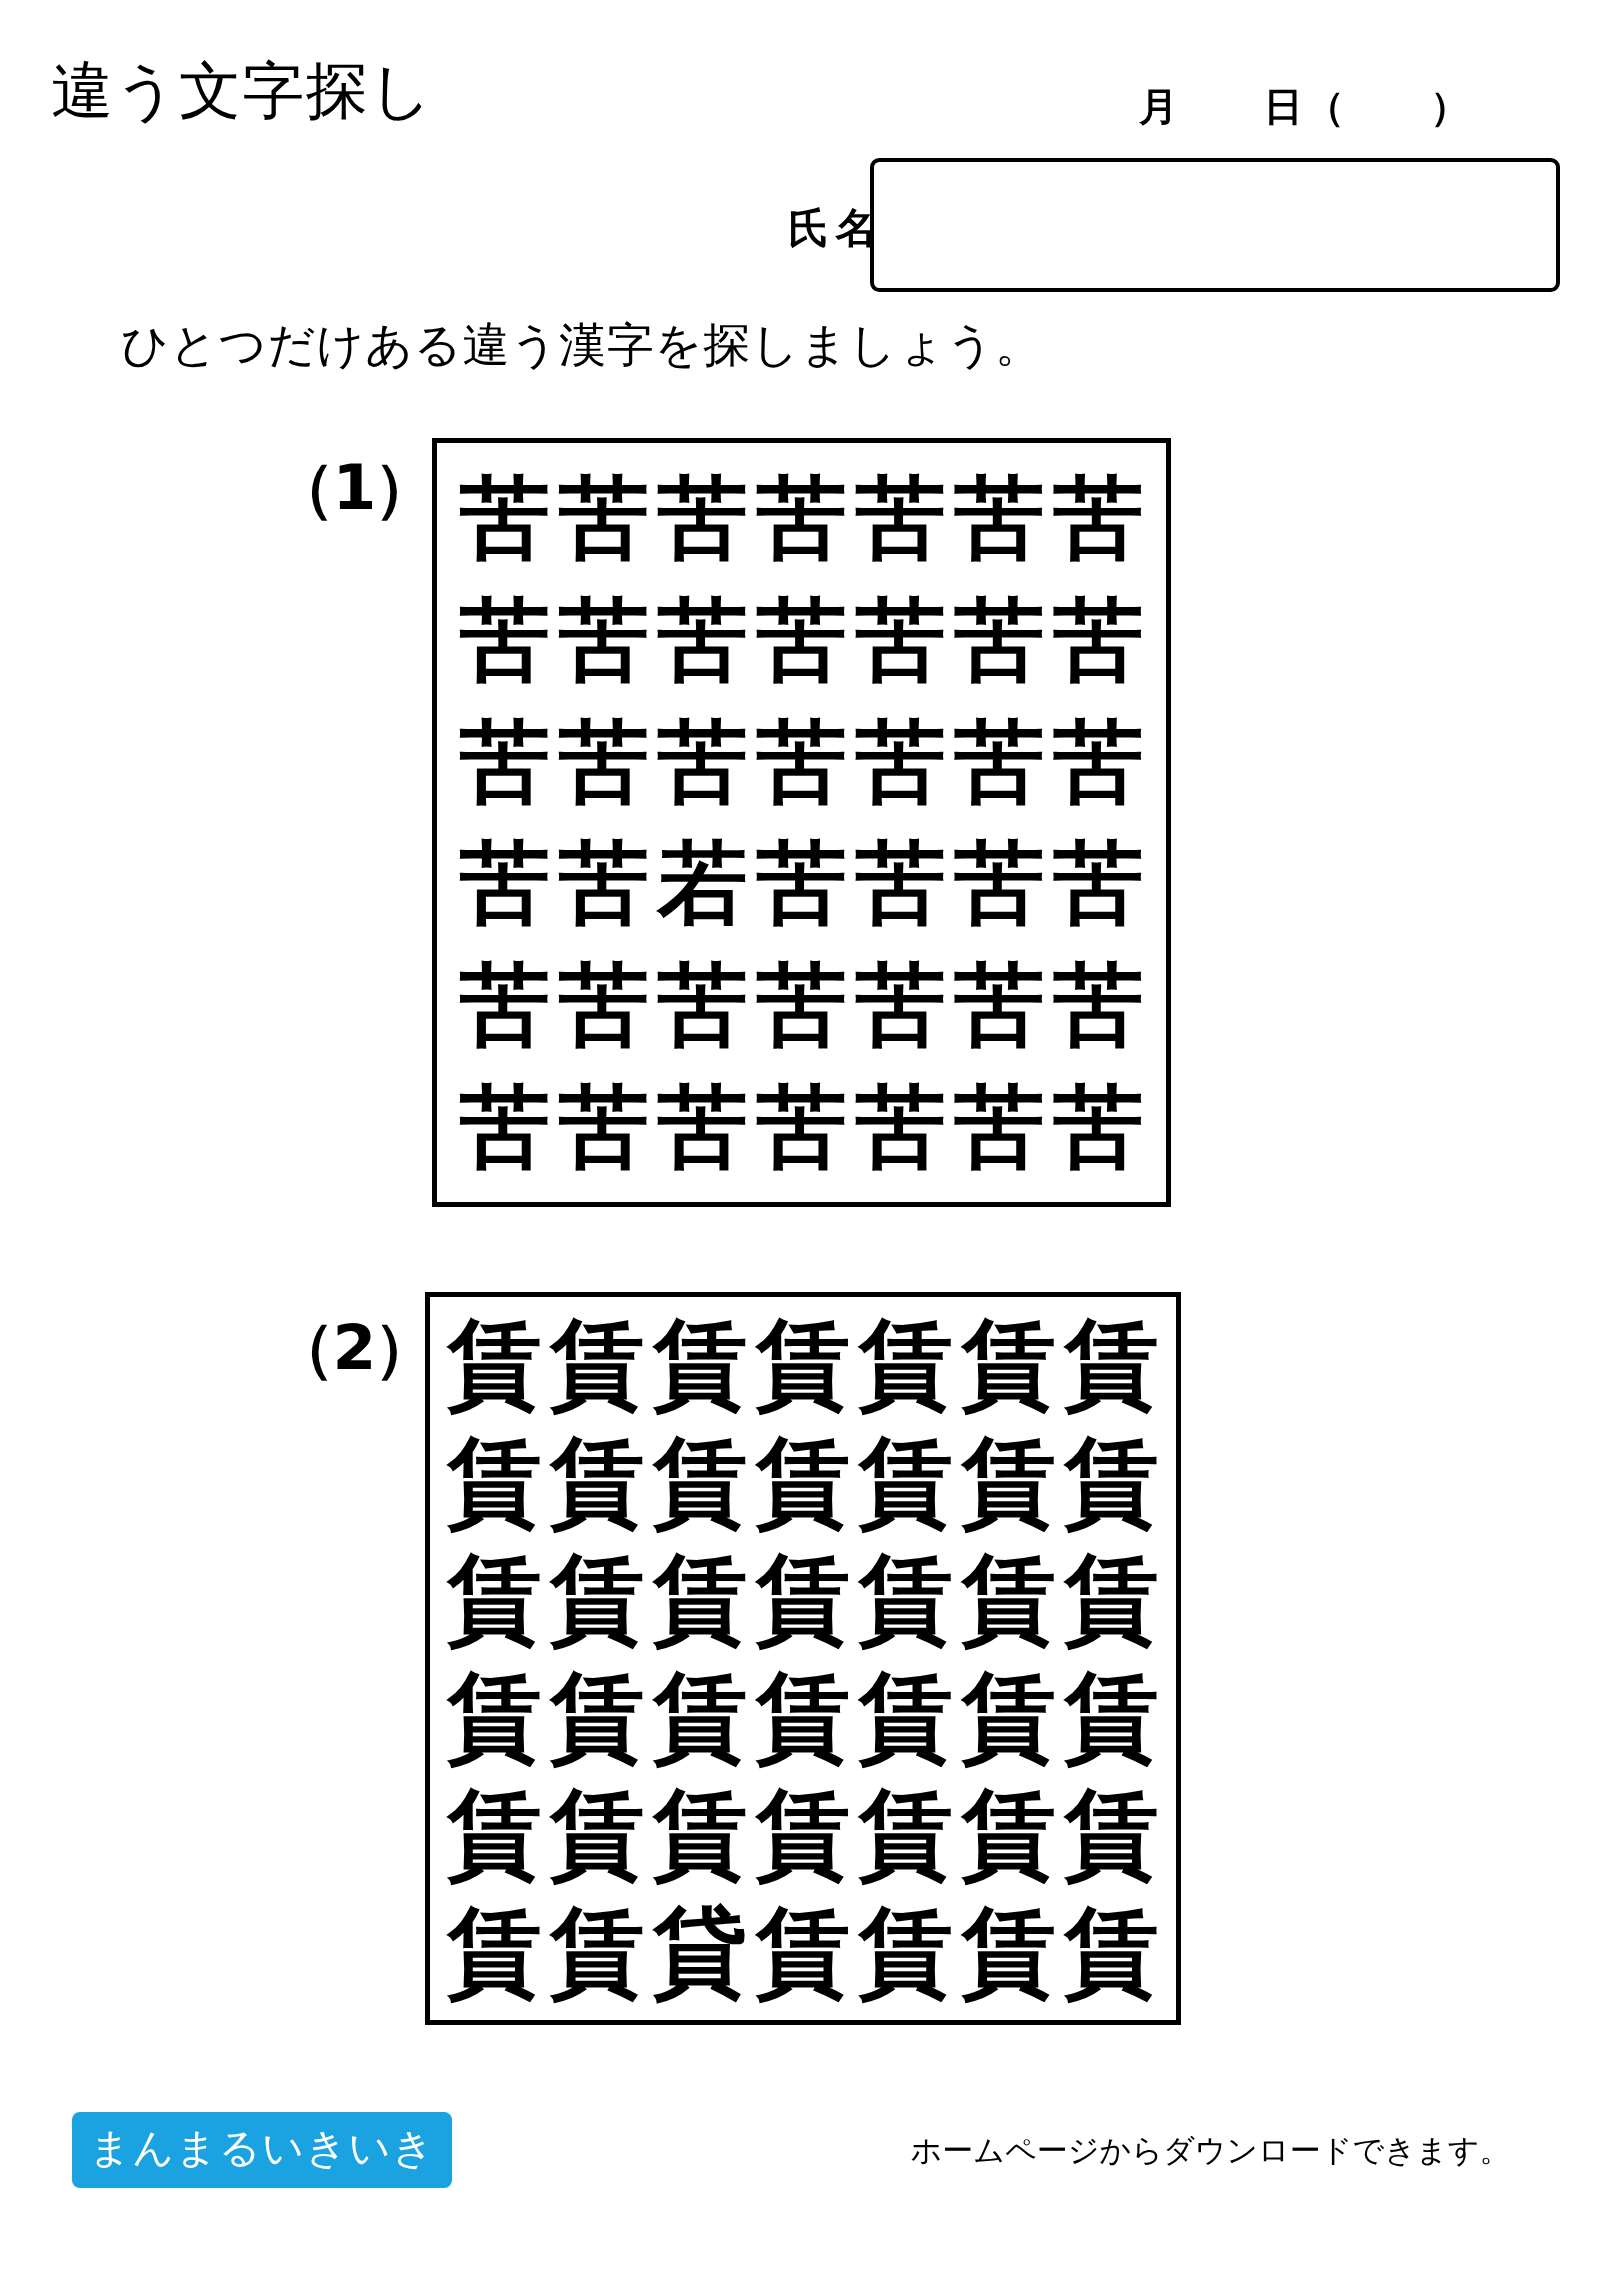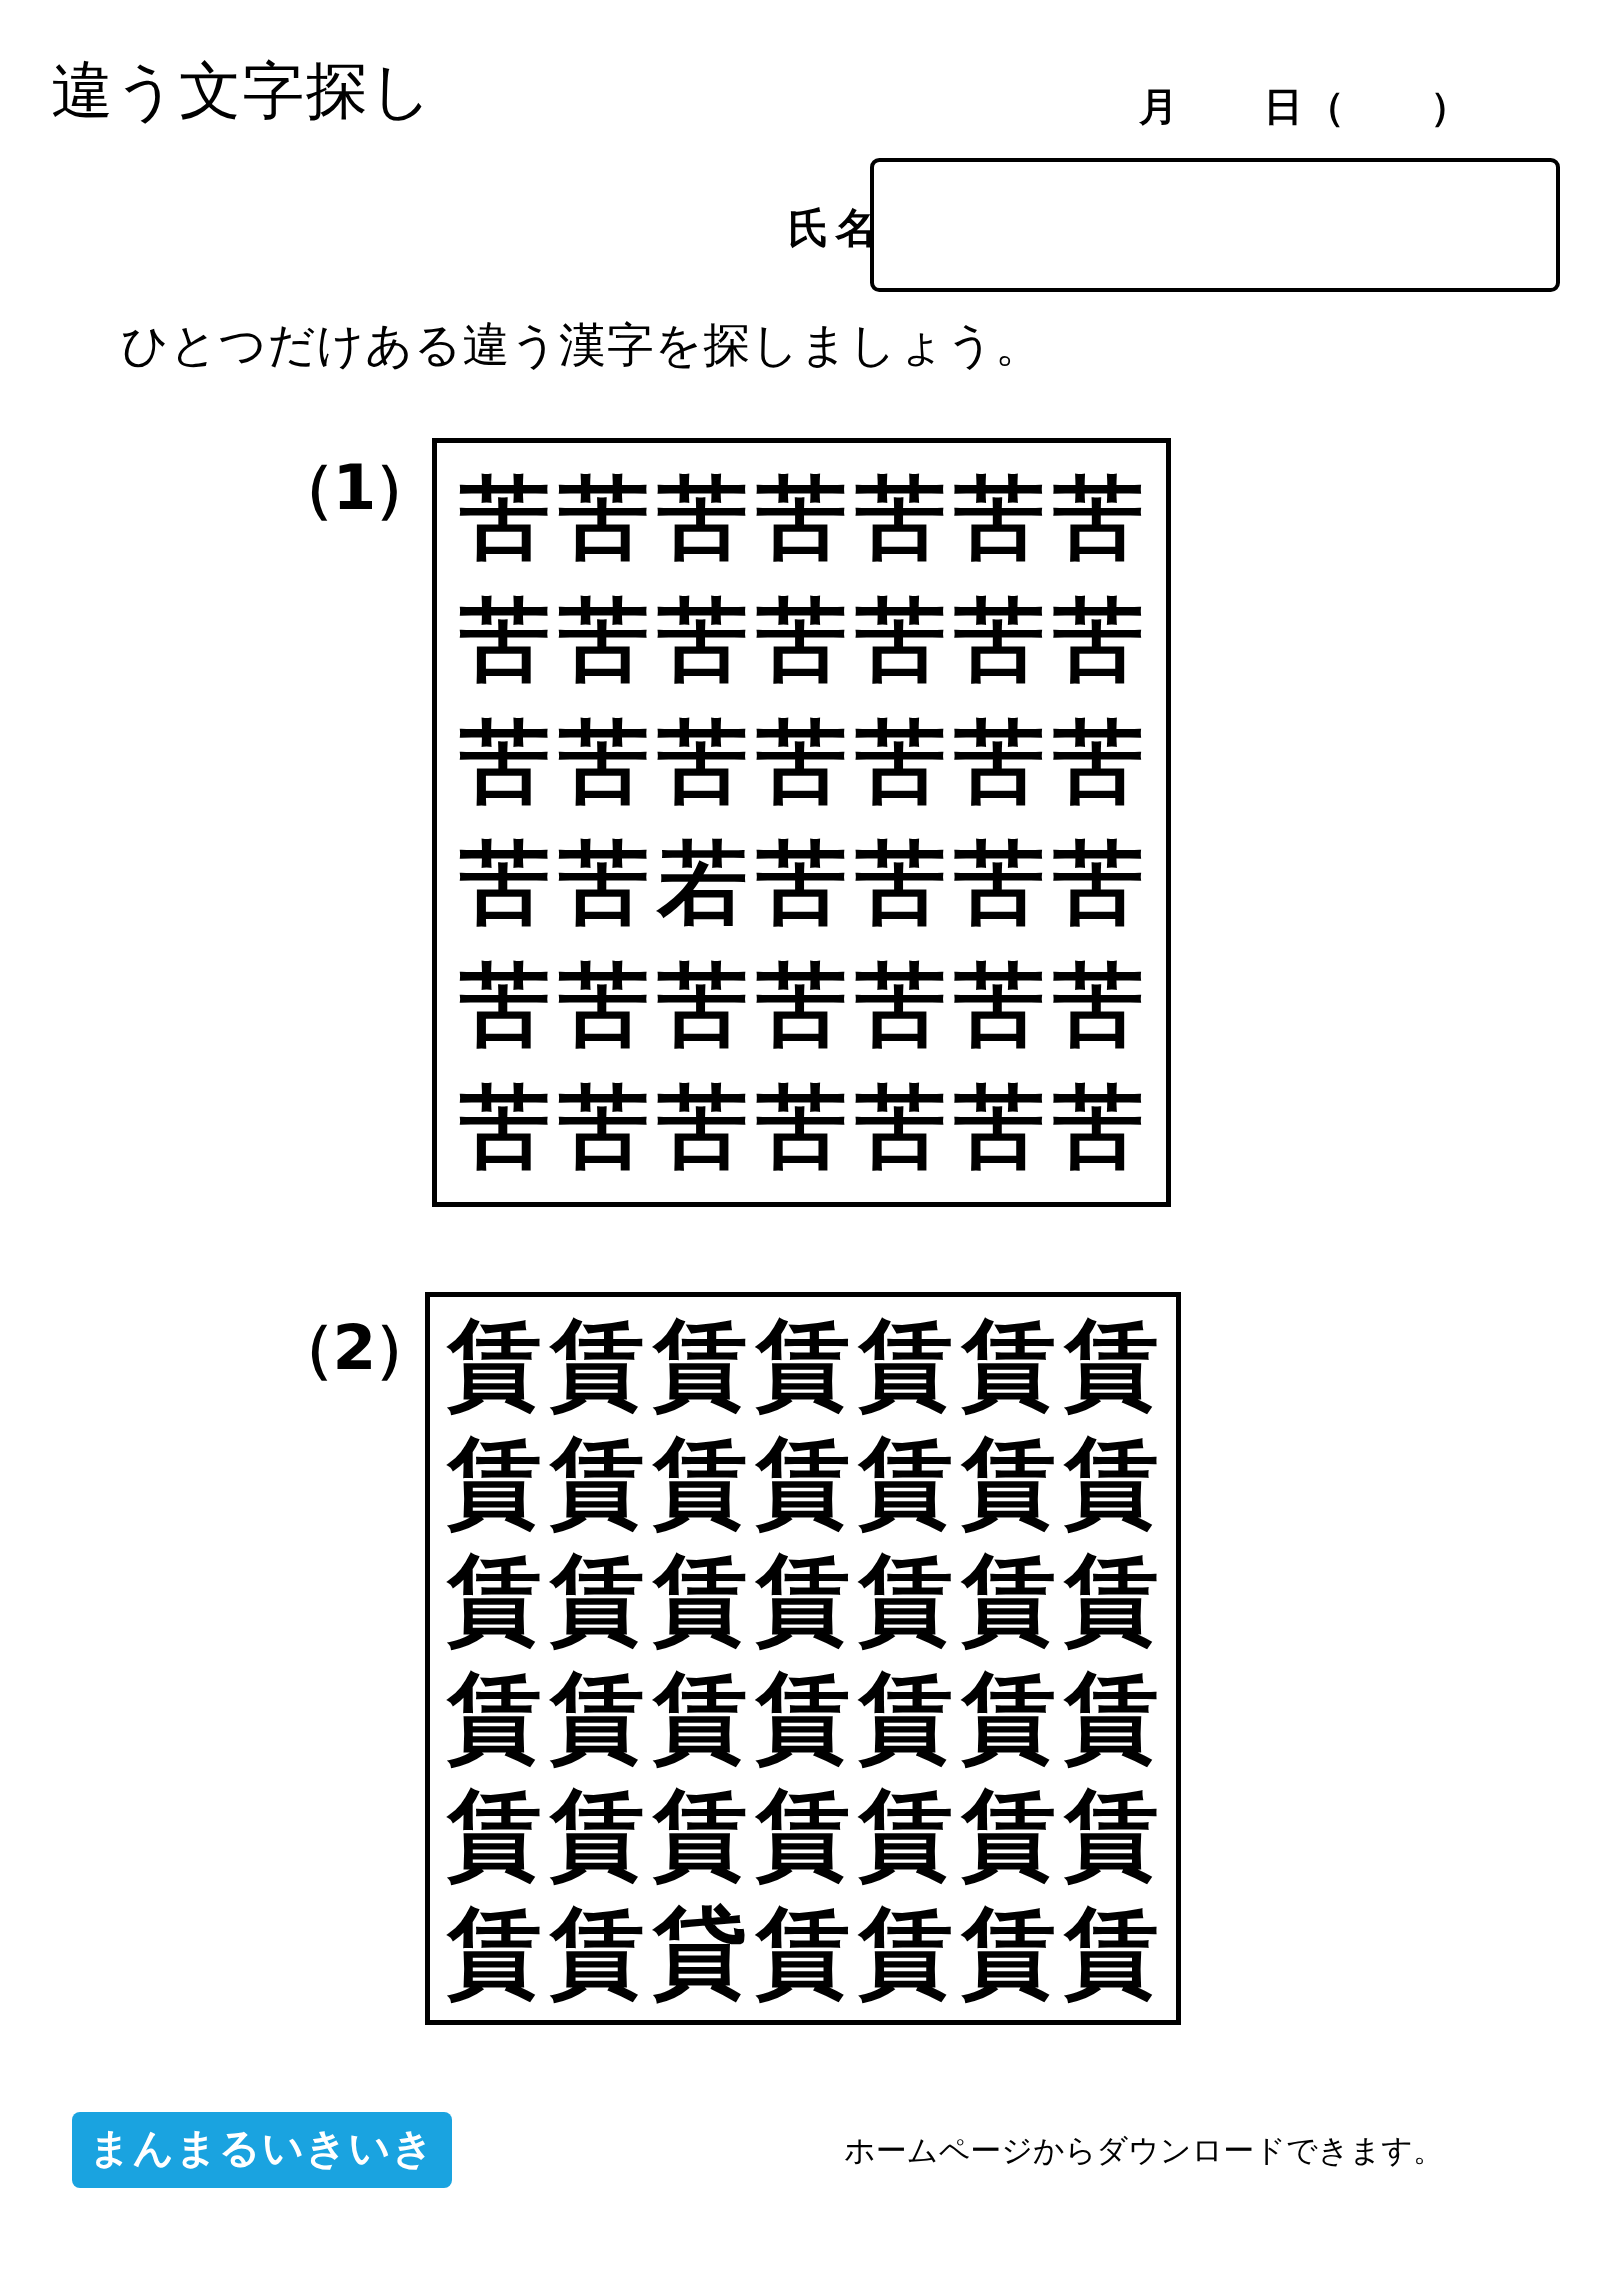--- a/index.html
+++ b/index.html
@@ -140,32 +140,33 @@
     font-size: 33px;
     font-weight: 900;
     letter-spacing: 0px;
     white-space: pre;
   }
   .footer-brand {
     margin-top: 7.9px;
     background: #1aa3e0;
     color: #ffffff;
     font-size: 41px;
-    font-weight: 700;
+    font-weight: 400;
     letter-spacing: 1.3px;
     border-radius: 7.9px;
     padding: 9.2px 17px 11.8px 17px;
     display: inline-block;
     white-space: pre;
   }
   .footer-right {
     position: absolute;
     left: 844px;
     top: 2130px;
     width: 733px;
+    text-align: center;
   }
   .footer-note {
     font-size: 31px;
     font-weight: 500;
     letter-spacing: 0px;
     white-space: pre;
   }
   .footer-url {
     margin-top: 9.2px;
     font-size: 35px;

